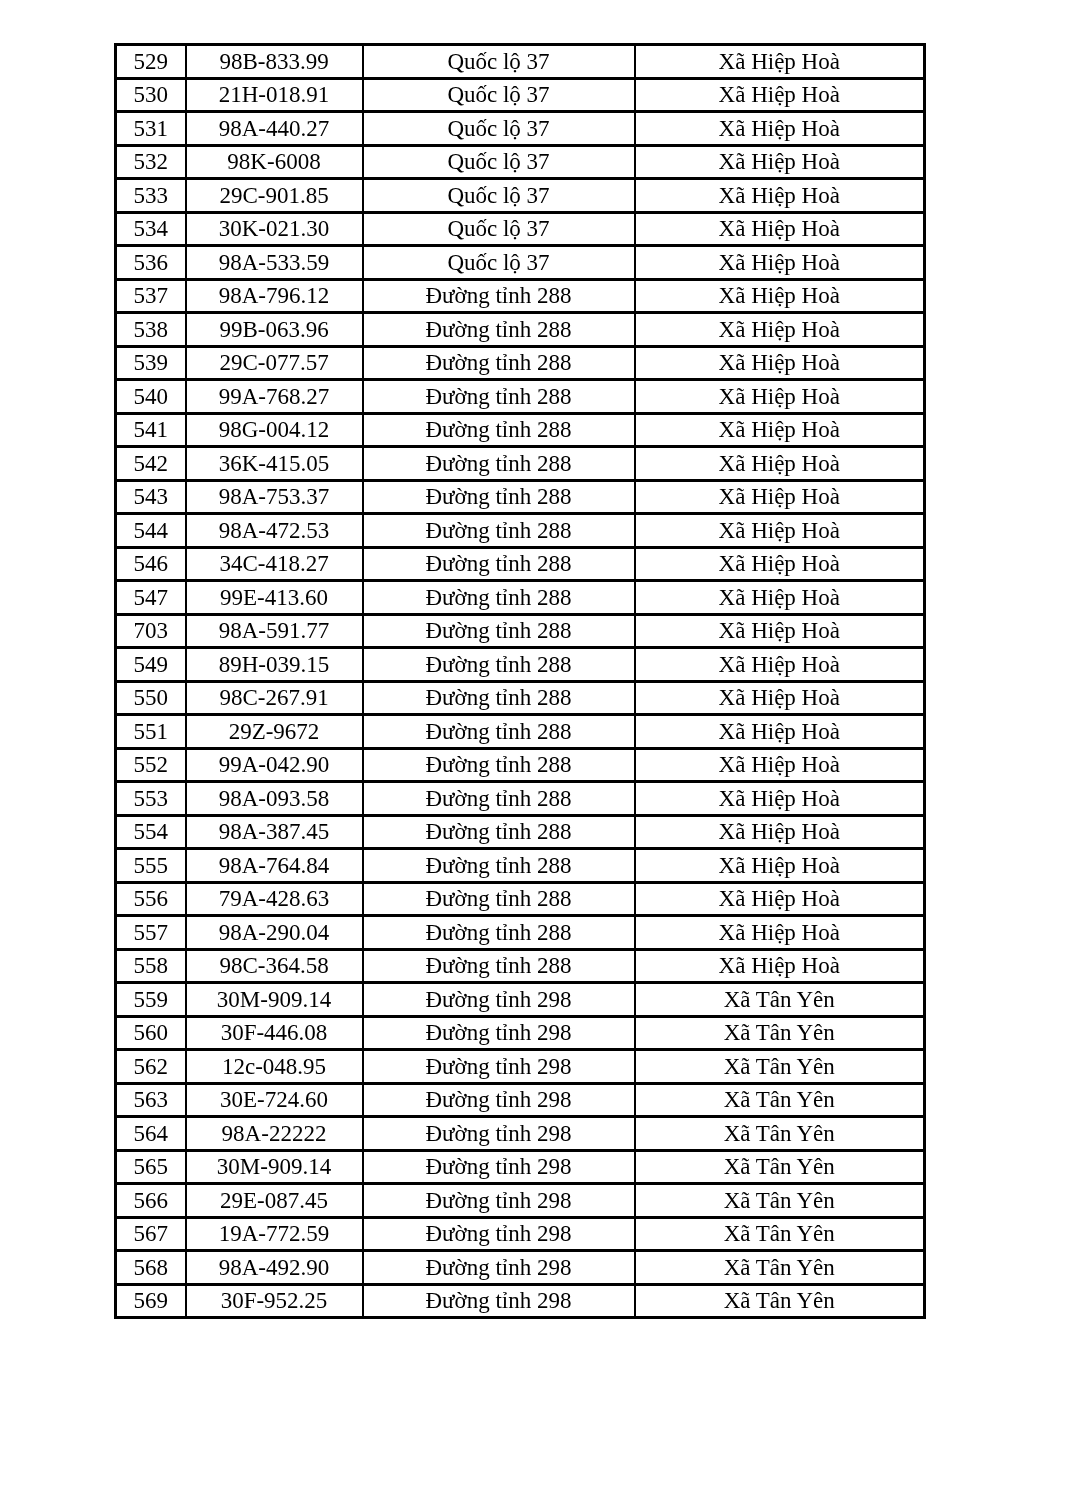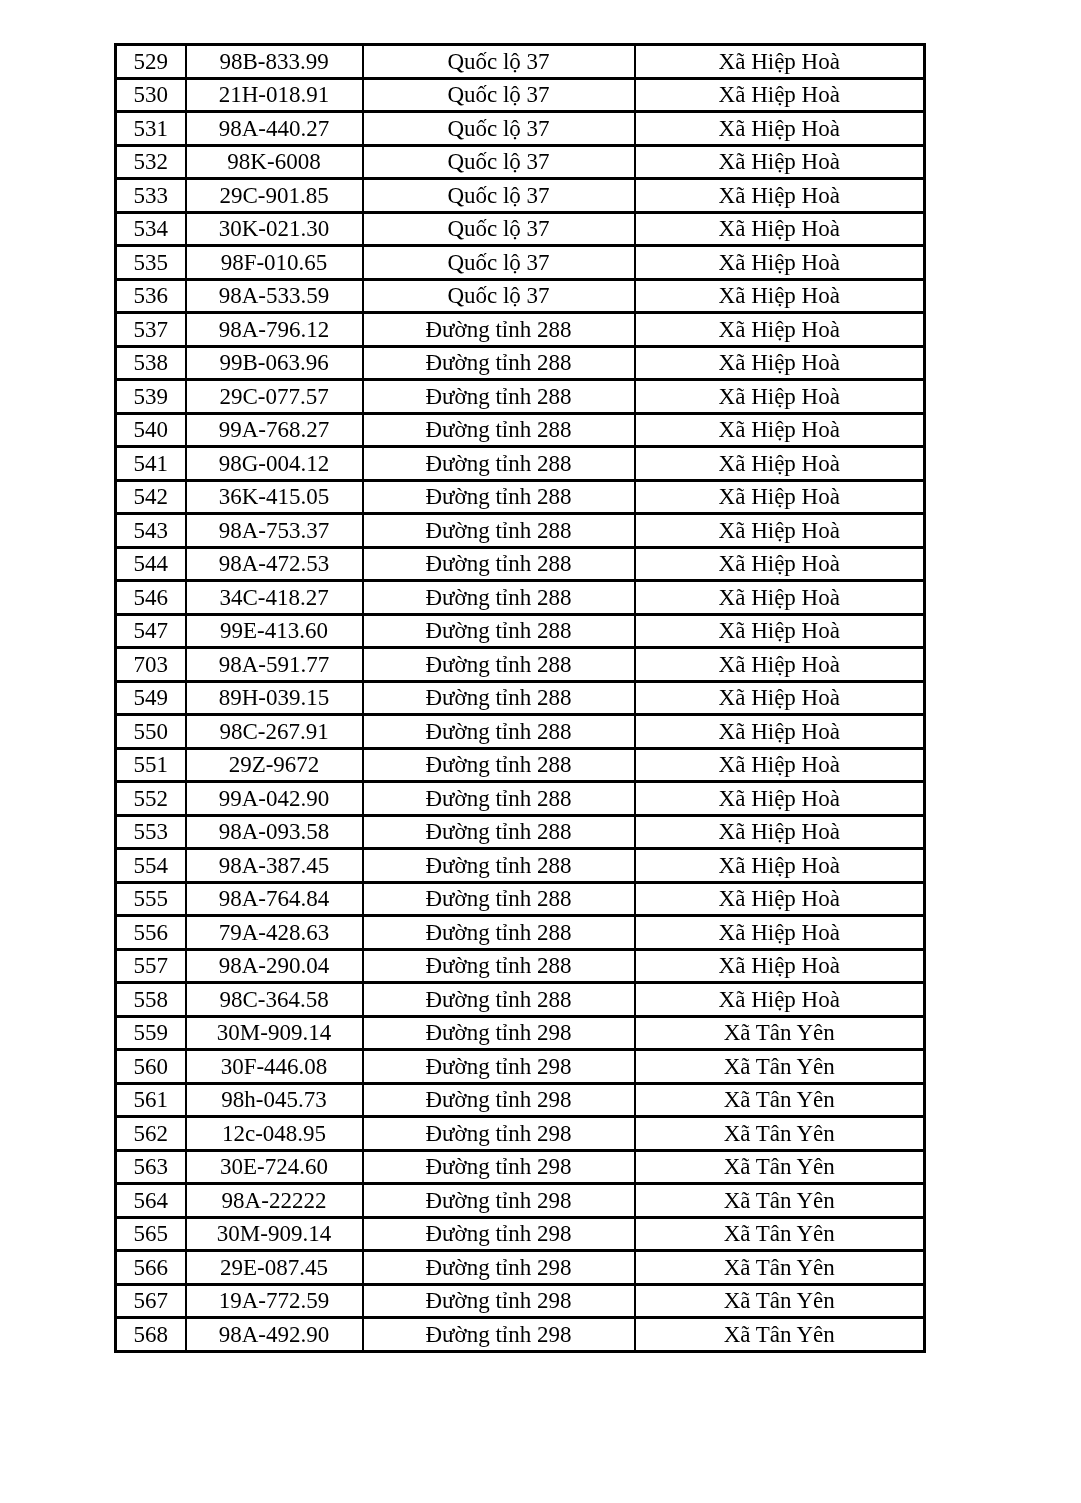--- a/index.html
+++ b/index.html
@@ -90,26 +90,20 @@
     <td>Quốc lộ 37</td>
     <td>Xã Hiệp Hoà</td>
   </tr>
         <tr>
     <td>534</td>
     <td>30K-021.30</td>
     <td>Quốc lộ 37</td>
     <td>Xã Hiệp Hoà</td>
   </tr>
         <tr>
-    <td>535</td>
-    <td>98F-010.65</td>
-    <td>Quốc lộ 37</td>
-    <td>Xã Hiệp Hoà</td>
-  </tr>
-        <tr>
     <td>536</td>
     <td>98A-533.59</td>
     <td>Quốc lộ 37</td>
     <td>Xã Hiệp Hoà</td>
   </tr>
         <tr>
     <td>537</td>
     <td>98A-796.12</td>
     <td>Đường tỉnh 288</td>
     <td>Xã Hiệp Hoà</td>
@@ -240,26 +234,20 @@
     <td>Đường tỉnh 298</td>
     <td>Xã Tân Yên</td>
   </tr>
         <tr>
     <td>560</td>
     <td>30F-446.08</td>
     <td>Đường tỉnh 298</td>
     <td>Xã Tân Yên</td>
   </tr>
         <tr>
-    <td>561</td>
-    <td>98h-045.73</td>
-    <td>Đường tỉnh 298</td>
-    <td>Xã Tân Yên</td>
-  </tr>
-        <tr>
     <td>562</td>
     <td>12c-048.95</td>
     <td>Đường tỉnh 298</td>
     <td>Xã Tân Yên</td>
   </tr>
         <tr>
     <td>563</td>
     <td>30E-724.60</td>
     <td>Đường tỉnh 298</td>
     <td>Xã Tân Yên</td>
@@ -284,18 +272,24 @@
   </tr>
         <tr>
     <td>567</td>
     <td>19A-772.59</td>
     <td>Đường tỉnh 298</td>
     <td>Xã Tân Yên</td>
   </tr>
         <tr>
     <td>568</td>
     <td>98A-492.90</td>
+    <td>Đường tỉnh 298</td>
+    <td>Xã Tân Yên</td>
+  </tr>
+        <tr>
+    <td>569</td>
+    <td>30F-952.25</td>
     <td>Đường tỉnh 298</td>
     <td>Xã Tân Yên</td>
   </tr>
       </tbody>
   </table>
 </div>
 
 </body></html>

